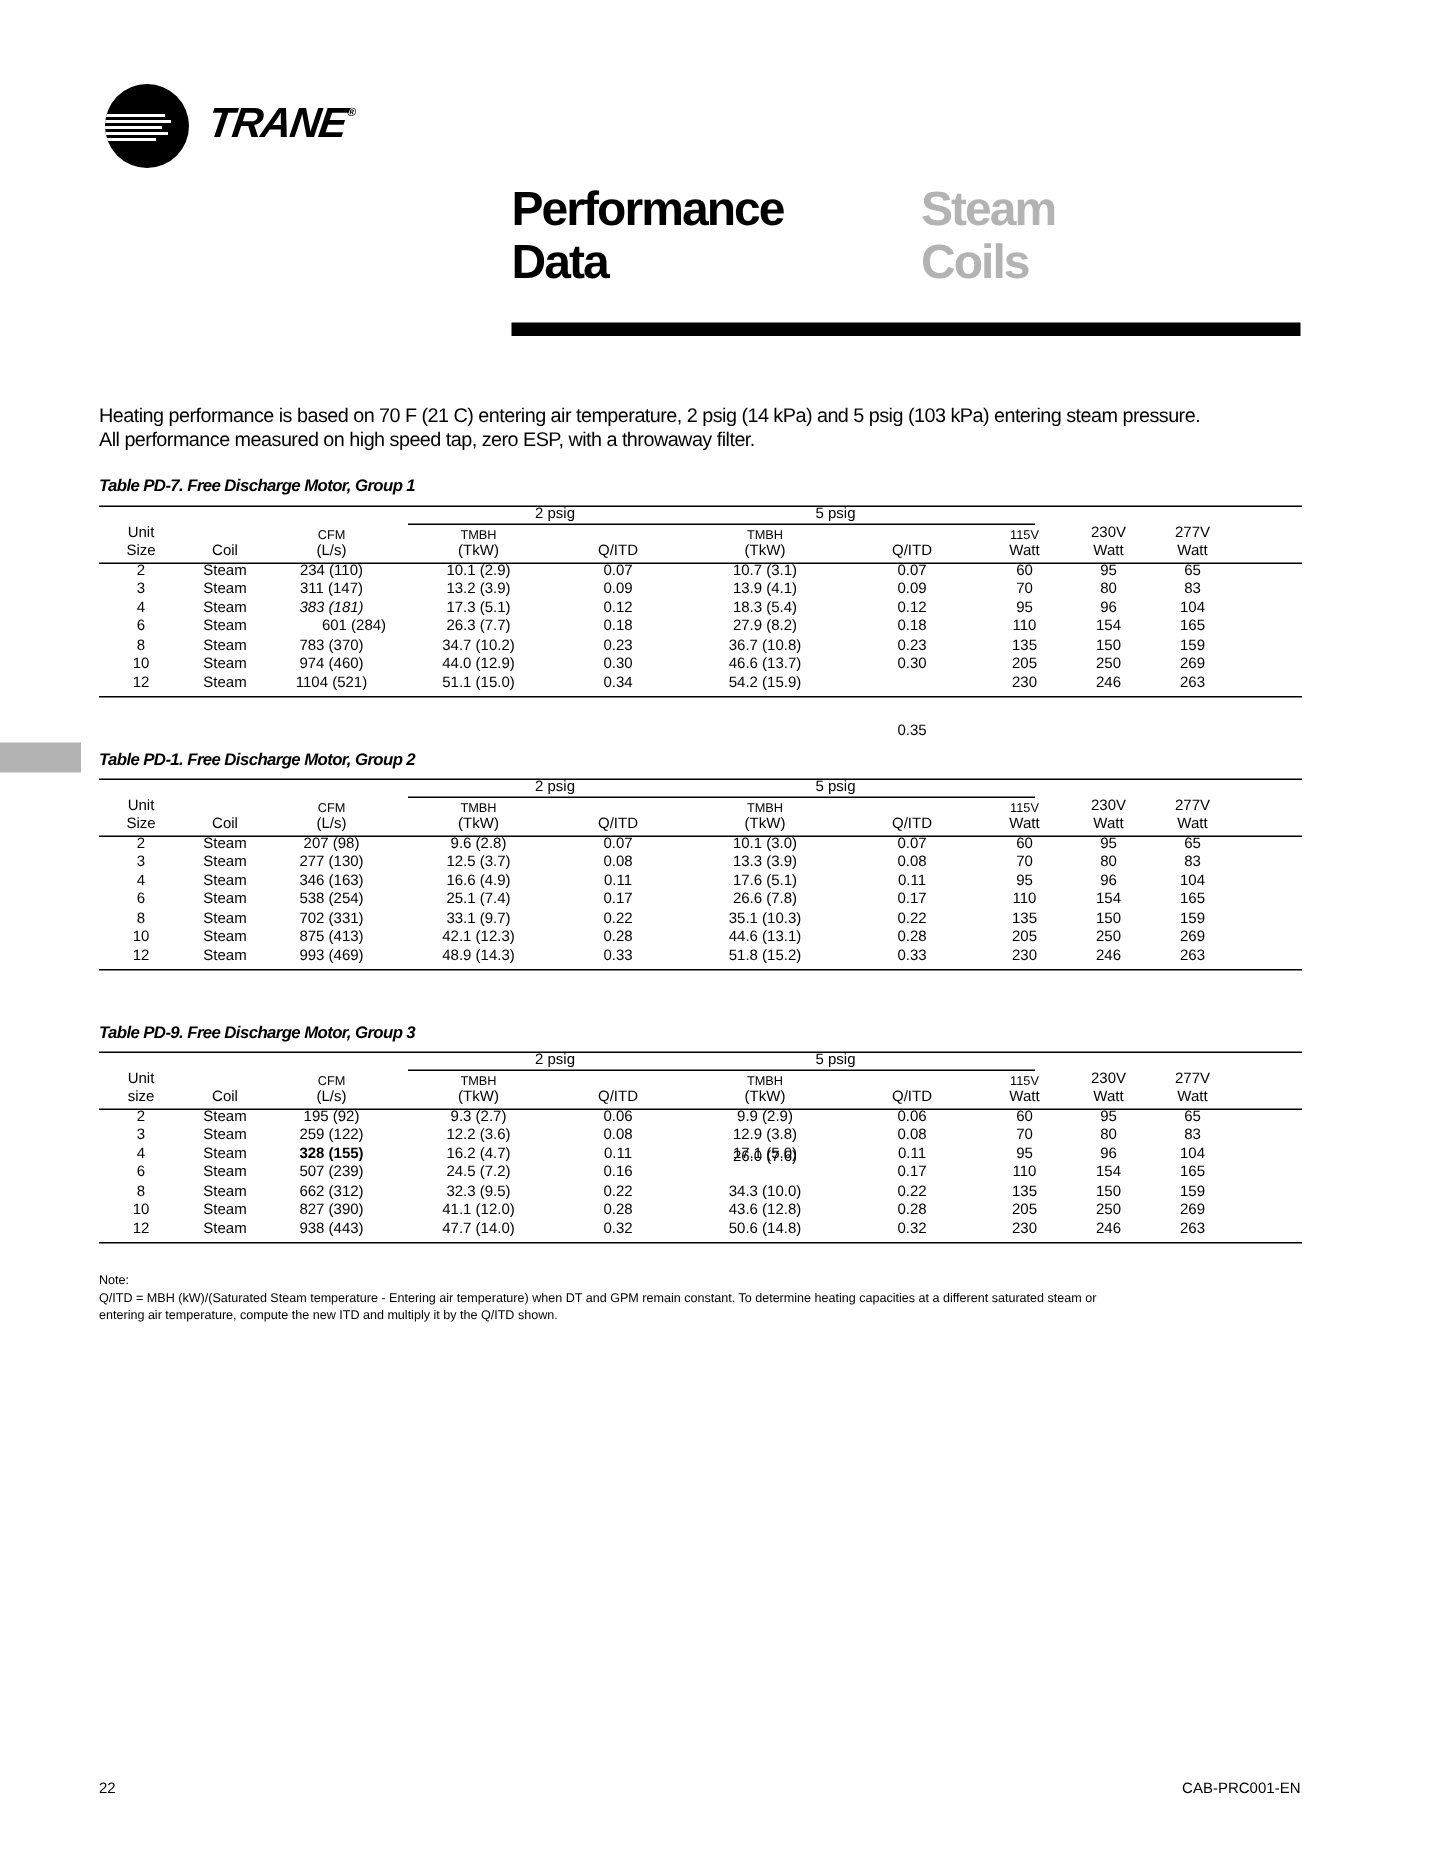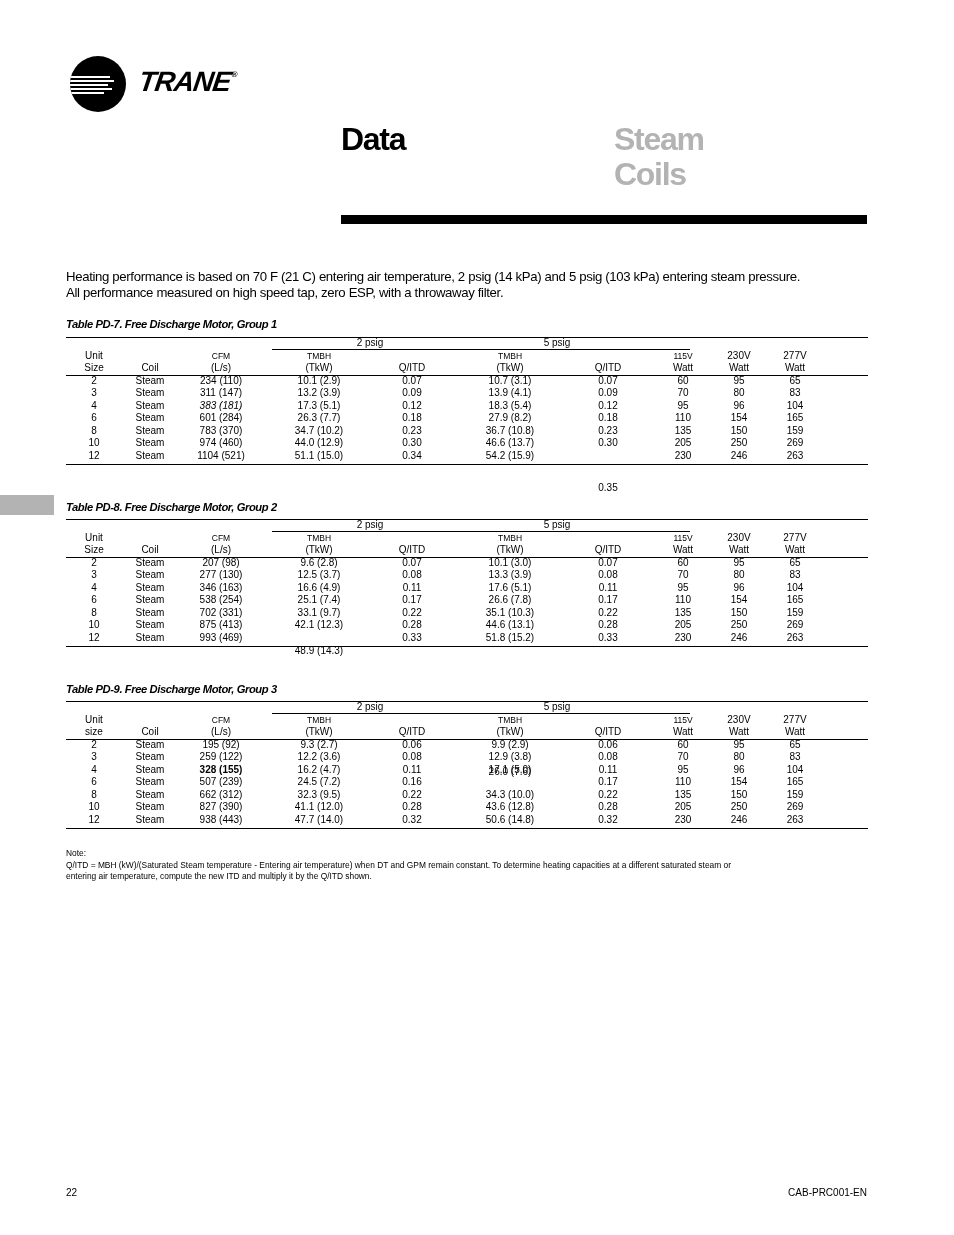--- a/index.html
+++ b/index.html
@@ -32,20 +32,21 @@
 <div class="logo">
   <div class="stripe" style="top:20px; width:40px;"></div>
   <div class="stripe" style="top:24px; width:44px;"></div>
   <div class="stripe" style="top:28px; width:38px;"></div>
   <div class="stripe" style="top:32px; width:42px;"></div>
   <div class="stripe" style="top:36px; width:34px;"></div>
 </div>
 <div class="brand"><span>TRANE</span><sup>®</sup></div>
 
 <div class="title-left">
+  <div>Performance</div>
   <div>Data</div>
 </div>
 <div class="title-right">
   <div>Steam</div>
   <div>Coils</div>
 </div>
 <div class="title-bar"></div>
 <div class="side-tab"></div>
 
 <div class="intro">
@@ -111,21 +112,21 @@
         <div class="cell" style="left: 286px; width: 120px; top: 62.9px;">0.12</div>
         <div class="cell" style="left: 384px; width: 120px; top: 62.9px; text-align: center;">18.3 (5.4)</div>
         <div class="cell" style="left: 482px; width: 120px; top: 62.9px;">0.12</div>
         <div class="cell" style="left: 557px; width: 120px; top: 62.9px;">95</div>
         <div class="cell" style="left: 613px; width: 120px; top: 62.9px;">96</div>
         <div class="cell" style="left: 669px; width: 120px; top: 62.9px;">104</div>
       </div>
       <div style="position: absolute; left: 0px; top: 0px; width: 802px;">
         <div class="cell" style="left: -32px; width: 120px; top: 75.35px;">6</div>
         <div class="cell" style="left: 24px; width: 120px; top: 75.35px;">Steam</div>
-        <div class="cell" style="left: 95px; width: 120px; top: 75.35px;">601  (284)</div>
+        <div class="cell" style="left: 95px; width: 120px; top: 75.35px; padding-left: 15px;">601  (284)</div>
         <div class="cell" style="left: 193px; width: 120px; top: 75.35px;">26.3 (7.7)</div>
         <div class="cell" style="left: 286px; width: 120px; top: 75.35px;">0.18</div>
         <div class="cell" style="left: 384px; width: 120px; top: 75.35px;">27.9 (8.2)</div>
         <div class="cell" style="left: 482px; width: 120px; top: 75.35px;">0.18</div>
         <div class="cell" style="left: 557px; width: 120px; top: 75.35px;">110</div>
         <div class="cell" style="left: 613px; width: 120px; top: 75.35px;">154</div>
         <div class="cell" style="left: 669px; width: 120px; top: 75.35px;">165</div>
       </div>
       <div style="position: absolute; left: 0px; top: 0px; width: 802px;">
         <div class="cell" style="left: -32px; width: 120px; top: 87.8px;">8</div>
@@ -157,21 +158,21 @@
         <div class="cell" style="left: 95px; width: 120px; top: 112.7px;">1104  (521)</div>
         <div class="cell" style="left: 193px; width: 120px; top: 112.7px;">51.1 (15.0)</div>
         <div class="cell" style="left: 286px; width: 120px; top: 112.7px;">0.34</div>
         <div class="cell" style="left: 384px; width: 120px; top: 112.7px;">54.2  (15.9)</div>
         <div class="cell" style="left: 482px; width: 120px; top: 112.7px; margin-top: 32px;">0.35</div>
         <div class="cell" style="left: 557px; width: 120px; top: 112.7px;">230</div>
         <div class="cell" style="left: 613px; width: 120px; top: 112.7px;">246</div>
         <div class="cell" style="left: 669px; width: 120px; top: 112.7px;">263</div>
       </div>
     </div>
-    <div class="table-caption" style="top: 501px;">Table PD-8.  Free Discharge Motor, Group 2</div>
+    <div class="table-caption" style="top: 501px;">Table PD-1.  Free Discharge Motor, Group 2</div>
     <div class="ptable" style="top: 519px; height: 130px;">
       <div class="rule-top" style="top: 0px;"></div>
       <div class="rule-sub" style="top: 12px;"></div>
       <div class="rule-head" style="top: 38px;"></div>
       <div class="rule-bottom" style="top: 127px;"></div>
       <div class="cell" style="left: 244px; width: 120px; top: 0px;">2 psig</div>
       <div class="cell" style="left: 431px; width: 120px; top: 0px;">5 psig</div>
       <div class="cell hnorm" style="left: -32px; width: 120px; top: 13px;">Unit</div>
       <div class="cell hsmall" style="left: 95px; width: 120px; top: 13px;">CFM</div>
       <div class="cell hsmall" style="left: 193px; width: 120px; top: 13px;">TMBH</div>
@@ -258,21 +259,21 @@
         <div class="cell" style="left: 384px; width: 120px; top: 100.25px;">44.6  (13.1)</div>
         <div class="cell" style="left: 482px; width: 120px; top: 100.25px;">0.28</div>
         <div class="cell" style="left: 557px; width: 120px; top: 100.25px;">205</div>
         <div class="cell" style="left: 613px; width: 120px; top: 100.25px;">250</div>
         <div class="cell" style="left: 669px; width: 120px; top: 100.25px;">269</div>
       </div>
       <div style="position: absolute; left: 0px; top: 0px; width: 802px;">
         <div class="cell" style="left: -32px; width: 120px; top: 112.7px;">12</div>
         <div class="cell" style="left: 24px; width: 120px; top: 112.7px;">Steam</div>
         <div class="cell" style="left: 95px; width: 120px; top: 112.7px;">993  (469)</div>
-        <div class="cell" style="left: 193px; width: 120px; top: 112.7px; margin-top: 13px;">48.9 (14.3)</div>
+        <div class="cell" style="left: 193px; width: 120px; top: 112.7px;">48.9 (14.3)</div>
         <div class="cell" style="left: 286px; width: 120px; top: 112.7px;">0.33</div>
         <div class="cell" style="left: 384px; width: 120px; top: 112.7px;">51.8  (15.2)</div>
         <div class="cell" style="left: 482px; width: 120px; top: 112.7px;">0.33</div>
         <div class="cell" style="left: 557px; width: 120px; top: 112.7px;">230</div>
         <div class="cell" style="left: 613px; width: 120px; top: 112.7px;">246</div>
         <div class="cell" style="left: 669px; width: 120px; top: 112.7px;">263</div>
       </div>
     </div>
     <div class="table-caption" style="top: 683px;">Table PD-9. Free Discharge Motor, Group 3</div>
     <div class="ptable" style="top: 701px; height: 130px;">

